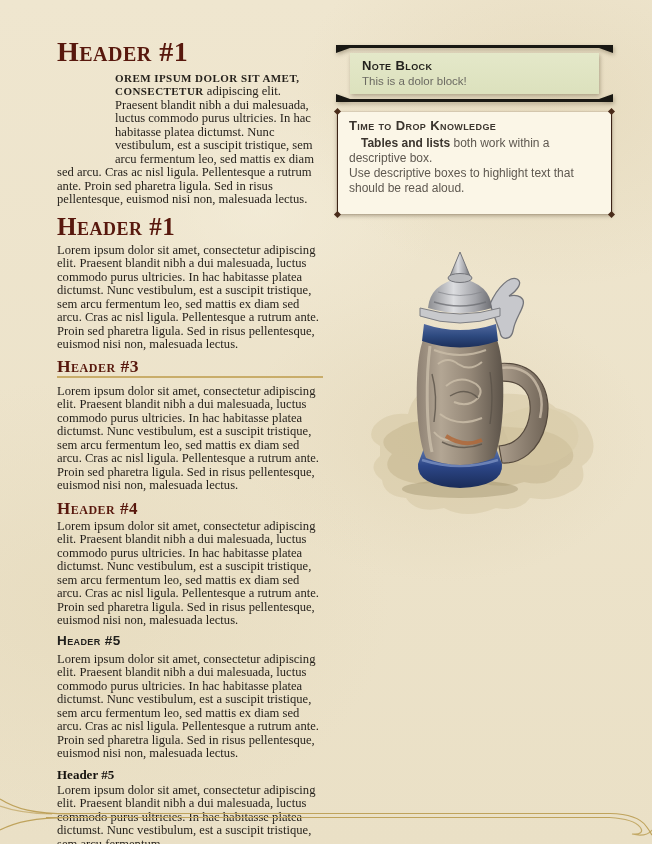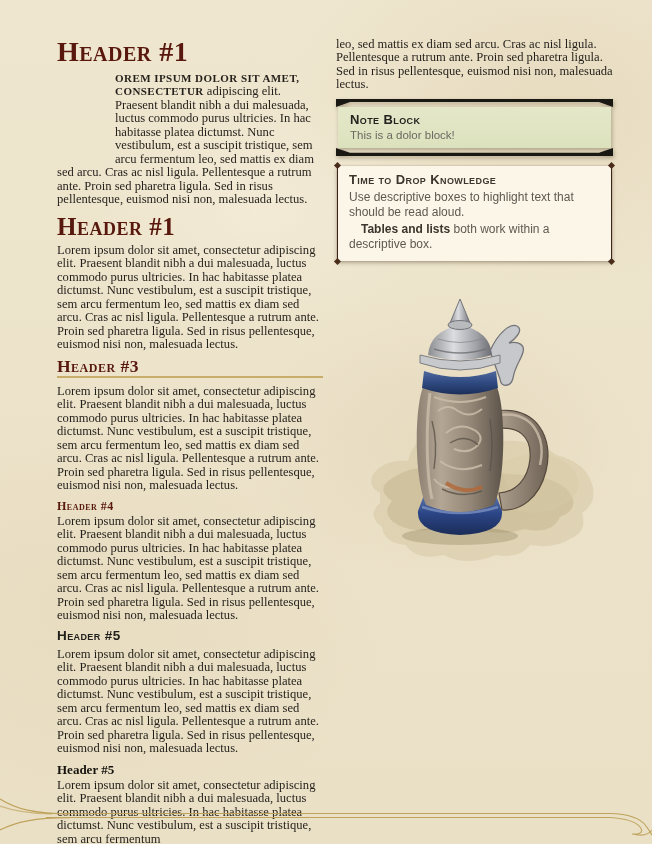--- a/index.html
+++ b/index.html
@@ -16,21 +16,21 @@
   }
 
   .columns{position:absolute;left:57px;top:38px;width:556px;display:flex;}
   .col-left{width:266px;}
   .col-right{width:277px;margin-left:13px;}
 
   h1,h2,h3,h4{font-family:"Liberation Serif",serif;font-variant:small-caps;color:#58180D;font-weight:600;letter-spacing:.5px;}
   h1{font-size:28px;line-height:1;margin:0 0 6px;}
   h2{font-size:25px;line-height:1;margin:6px 0 5px;}
   h3{font-size:17.5px;line-height:1;margin:4px 0 7px;border-bottom:2px solid #C9AD6A;}
-  h4{font-size:12px;line-height:1;margin:3px 0 3px;}
+  h4{font-size:17px;line-height:1;margin:3px 0 3px;}
   h5{font-family:"Liberation Sans",sans-serif;font-variant:small-caps;color:#21201d;font-weight:700;
      font-size:13.5px;line-height:1;margin:6px 0 5px;letter-spacing:.4px;}
   h6{font-family:"Liberation Serif",serif;color:#16130f;font-weight:700;font-size:13px;line-height:1;margin:4px 0 3px;}
 
   p.body-text{font-size:12.6px;line-height:1.07;color:#231f1a;margin:0 0 7px;text-align:left;}
 
   
   .dropcap{
     float:left;width:54px;height:86px;margin:3px 4px 0 0;
     font-family:"DejaVu Serif",serif;font-style:italic;font-weight:700;
@@ -43,31 +43,31 @@
       -webkit-background-clip:text;background-clip:text;color:transparent;
     }
   }
   .lead-caps{font-size:11px;font-weight:700;letter-spacing:.45px;color:#231f1a;}
 
   
   .note-block{position:relative;margin:7px 0 10px;filter:drop-shadow(1px 2px 2px rgba(60,45,20,.35));}
   .nb-bar{height:8px;background:#191813;}
   .nb-bar.top{clip-path:polygon(0 0,100% 0,100% 100%,calc(100% - 14px) 38%,14px 38%,0 100%);}
   .nb-bar.bottom{clip-path:polygon(0 100%,0 0,14px 62%,calc(100% - 14px) 62%,100% 0,100% 100%);}
-  .nb-content{background:linear-gradient(#e4e8c9,#dce1bd);padding:5px 12px 7px;margin:0 2px;}
+  .nb-content{background:linear-gradient(#e4e8c9,#dce1bd);padding:5px 12px 7px;margin:0 14px;}
   .nb-title{font-family:"Liberation Sans",sans-serif;font-variant:small-caps;font-weight:700;
             font-size:13px;color:#23221e;letter-spacing:.4px;margin:0;}
   .nb-body{font-family:"Liberation Sans",sans-serif;font-size:11.5px;color:#6b6a62;margin:2px 0 0;}
 
   
   .desc-box{
     position:relative;margin:8px 1px 14px;background:#FBF6E7;
     border-left:1px solid #3c2417;border-right:1px solid #3c2417;
     box-shadow:0 2px 4px rgba(70,50,25,.35), 0 0 0 0.5px rgba(70,50,25,.15);
-    padding:6px 11px 9px;
+    padding:6px 11px 18px;
   }
   .corner-dot{position:absolute;width:5px;height:5px;background:#4a2c1a;transform:rotate(45deg);}
   .corner-dot.tl{left:-3px;top:-3px;}
   .corner-dot.tr{right:-3px;top:-3px;}
   .corner-dot.bl{left:-3px;bottom:-3px;}
   .corner-dot.br{right:-3px;bottom:-3px;}
   .db-title{font-family:"Liberation Sans",sans-serif;font-variant:small-caps;font-weight:700;
             font-size:13px;color:#3b352e;letter-spacing:.4px;margin:0 0 3px;}
   .db-text{font-family:"Liberation Sans",sans-serif;font-size:12px;line-height:1.25;color:#5e5850;margin:0;}
   .db-text.indent{text-indent:12px;margin-top:2px;}
@@ -98,39 +98,38 @@
       <p class="body-text">Lorem ipsum dolor sit amet, consectetur adipiscing elit. Praesent blandit nibh a dui malesuada, luctus commodo purus ultricies. In hac habitasse platea dictumst. Nunc vestibulum, est a suscipit tristique, sem arcu fermentum leo, sed mattis ex diam sed arcu. Cras ac nisl ligula. Pellentesque a rutrum ante. Proin sed pharetra ligula. Sed in risus pellentesque, euismod nisi non, malesuada lectus.</p>
 
       <h5>Header #5</h5>
       <p class="body-text">Lorem ipsum dolor sit amet, consectetur adipiscing elit. Praesent blandit nibh a dui malesuada, luctus commodo purus ultricies. In hac habitasse platea dictumst. Nunc vestibulum, est a suscipit tristique, sem arcu fermentum leo, sed mattis ex diam sed arcu. Cras ac nisl ligula. Pellentesque a rutrum ante. Proin sed pharetra ligula. Sed in risus pellentesque, euismod nisi non, malesuada lectus.</p>
 
       <h6>Header #5</h6>
       <p class="body-text">Lorem ipsum dolor sit amet, consectetur adipiscing elit. Praesent blandit nibh a dui malesuada, luctus commodo purus ultricies. In hac habitasse platea dictumst. Nunc vestibulum, est a suscipit tristique, sem arcu fermentum</p>
     </div>
 
     <div class="col-right">
-      <p class="body-text">leo, sed mattis ex diam sed arcu. Cras ac nisl ligula. Pellentesque a rutrum ante. Proin sed pharetra ligula. Sed in risus pellentesque, euismod nisi non, malesuada lectus.</p>
 
       <div class="note-block">
         <div class="nb-bar top"></div>
         <div class="nb-content">
           <p class="nb-title">Note Block</p>
           <p class="nb-body">This is a dolor block!</p>
         </div>
         <div class="nb-bar bottom"></div>
       </div>
 
       <div class="desc-box">
         <span class="corner-dot tl"></span>
         <span class="corner-dot tr"></span>
         <span class="corner-dot bl"></span>
         <span class="corner-dot br"></span>
         <p class="db-title">Time to Drop Knowledge</p>
+        <p class="db-text indent"><span class="db-bold">Tables and lists</span><span> both work within a descriptive box.</span></p>
         <p class="db-text">Use descriptive boxes to highlight text that should be read aloud.</p>
-        <p class="db-text indent"><span class="db-bold">Tables and lists</span><span> both work within a descriptive box.</span></p>
       </div>
 
       <div class="stein-wrap">
         <svg width="270" height="285" viewBox="0 0 270 285">
           <defs>
             <linearGradient id="bodyG" x1="0" y1="0" x2="1" y2="0">
               <stop offset="0" stop-color="#8e8173"></stop>
                 <stop offset=".28" stop-color="#b3a694"></stop>
               <stop offset=".62" stop-color="#948777"></stop>
                 <stop offset="1" stop-color="#5c5349"></stop>

